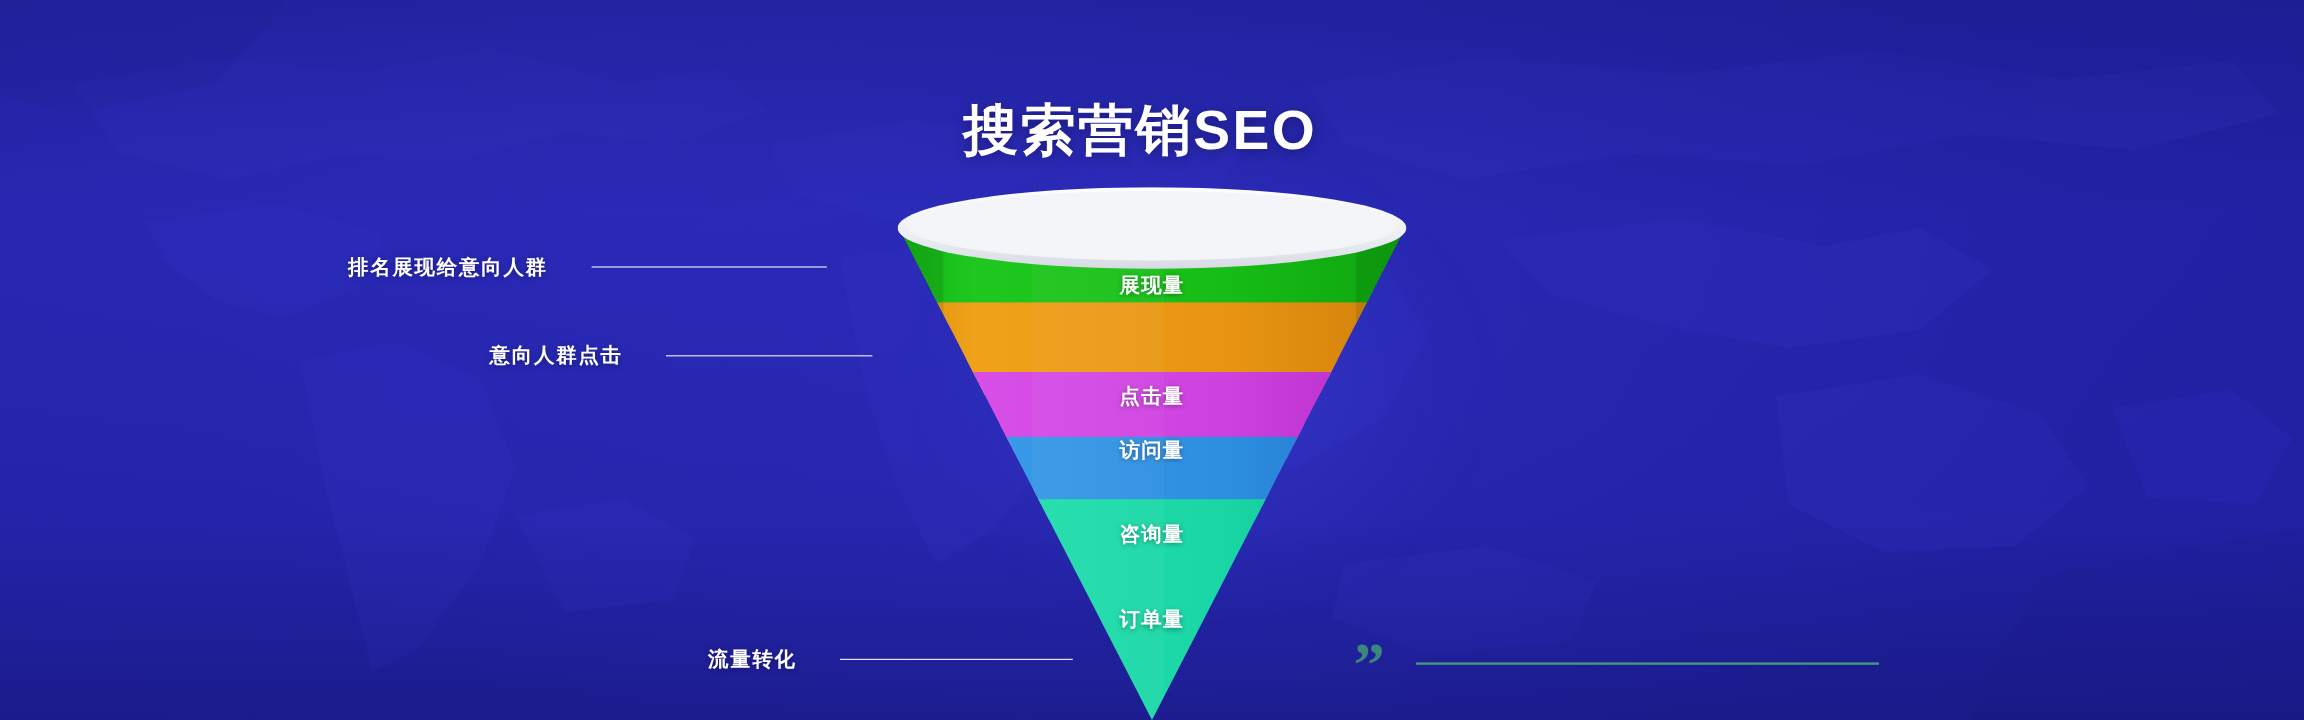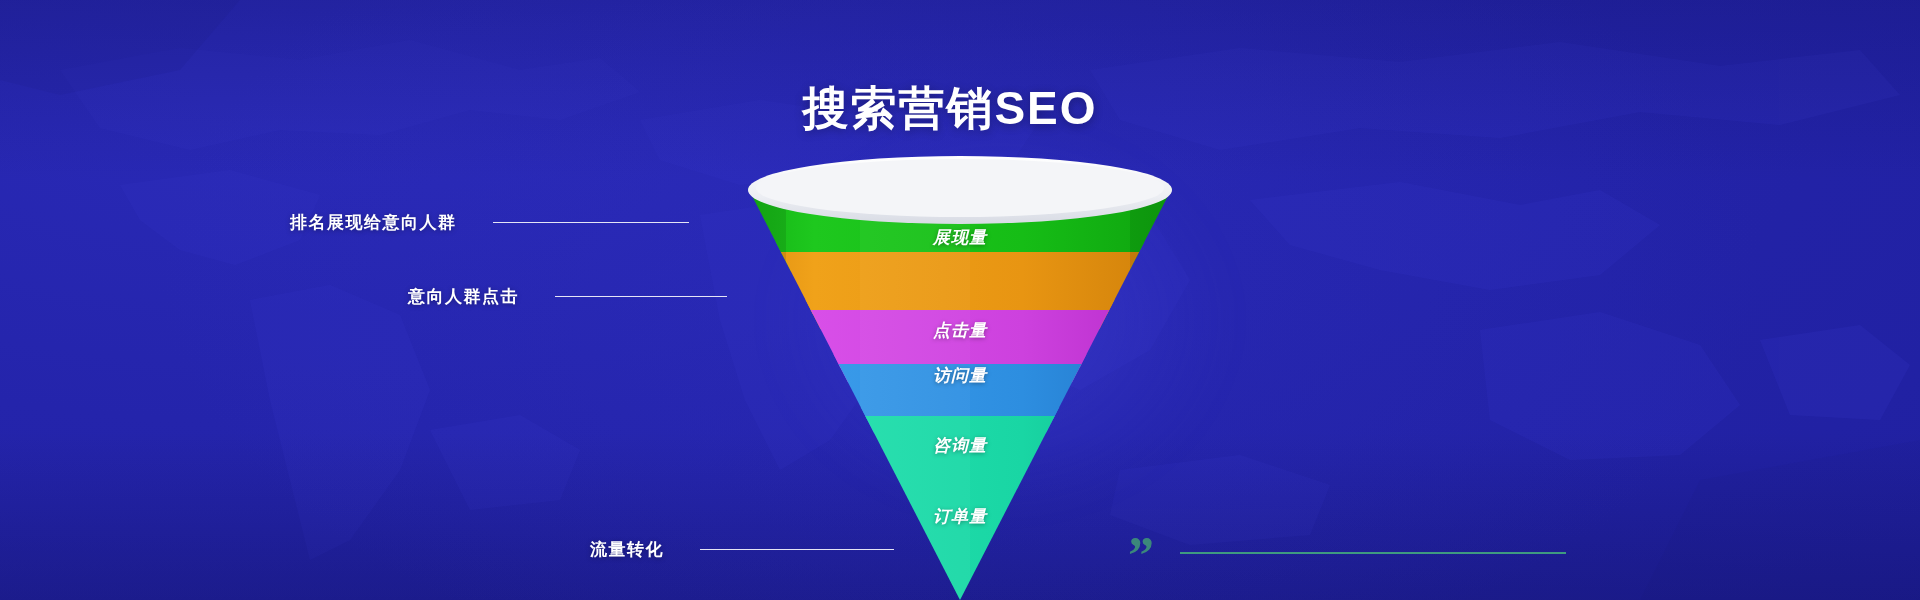--- a/index.html
+++ b/index.html
@@ -65,21 +65,20 @@
     text-shadow: 0 2px 10px rgba(0,0,0,0.30);
   }
   .title span { position: relative; left: -10px; }
 
   
   .funnel-wrap {
     position: absolute;
     left: 0; top: 0;
     width: 1920px; height: 480px;
     pointer-events: none;
-    font-style: italic;
   }
   .funnel-svg { position: absolute; left: 0; top: 0; }
 
   .funnel-label {
     position: absolute;
     color: #ffffff;
     font-size: 17px;
     font-weight: 700;
     letter-spacing: 1px;
     text-align: center;

